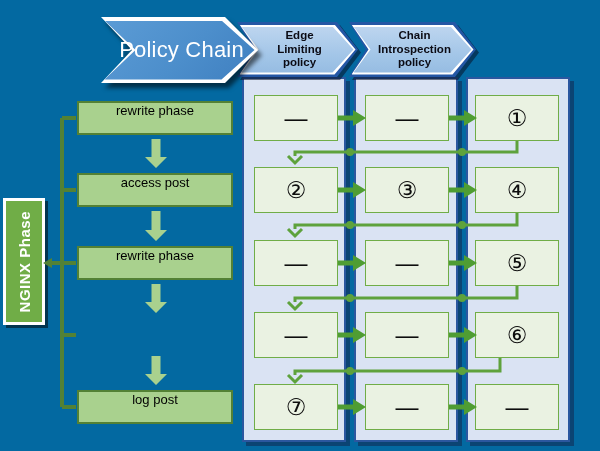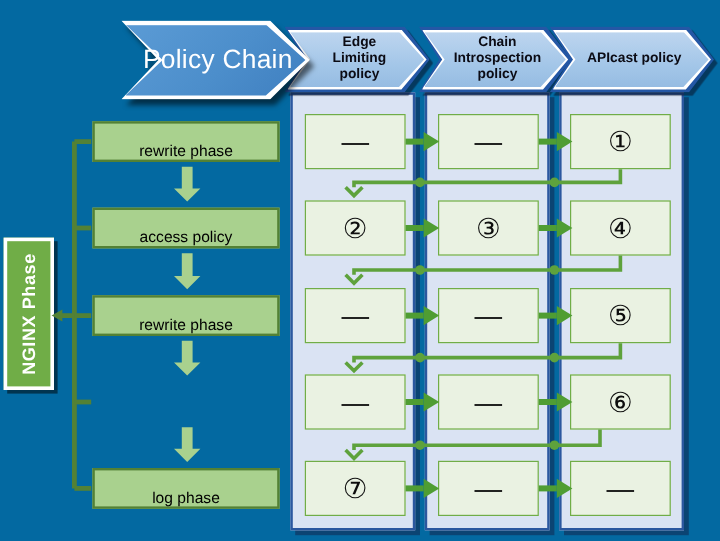--- a/index.html
+++ b/index.html
@@ -27,21 +27,21 @@
         filter:drop-shadow(4px 5px 2px rgba(0,0,0,.55));z-index:20;}
   #policy-chain-arrow .layer{position:absolute;
         clip-path:polygon(0 0,calc(100% - 33px) 0,100% 50%,calc(100% - 33px) 100%,0 100%,31px 50%);}
   #policy-chain-arrow .a-border{inset:0;background:#ffffff;}
   #policy-chain-arrow .a-fill{inset:3.5px;background:linear-gradient(135deg,#5b9bd5 0%,#4c8ecb 55%,#3f7fc0 100%);}
   #policy-chain-arrow .a-label{position:absolute;inset:0;display:flex;align-items:center;justify-content:center;
         padding-left:18px;padding-right:14px;color:#fff;font-size:22px;font-weight:500;letter-spacing:.2px;}
 
   
   .phase-box{position:absolute;left:77px;width:156px;height:34px;background:#a9d18e;
-        border:2.5px solid #538135;box-sizing:border-box;display:flex;align-items:flex-end;
+        border:2.5px solid #538135;box-sizing:border-box;display:flex;align-items:flex-start;
         justify-content:center;font-size:13px;color:#000;z-index:15;}
 
   
   #nginx-box{position:absolute;left:3px;top:198px;width:42px;height:127px;background:#70ad47;
         border:3px solid #fff;box-sizing:border-box;display:flex;align-items:center;justify-content:center;
         box-shadow:3px 3px 0 rgba(0,0,0,.5);z-index:15;}
   #nginx-box span{writing-mode:vertical-rl;transform:rotate(180deg);color:#fff;font-weight:700;
         font-size:15px;letter-spacing:.5px;}
 
   
@@ -65,48 +65,42 @@
     <div class="layer l-white"></div>
     <div class="layer l-fill"></div>
     <div class="chev-label">Edge Limiting policy</div>
   </div>
   <div class="chev" style="left:349px;width:127px">
     <div class="layer l-border"></div>
     <div class="layer l-white"></div>
     <div class="layer l-fill"></div>
     <div class="chev-label">Chain Introspection policy</div>
   </div>
-  <div class="chev" style="left:458px;width:137px">
-    <div class="layer l-border"></div>
-    <div class="layer l-white"></div>
-    <div class="layer l-fill"></div>
-    <div class="chev-label">APIcast policy</div>
-  </div>
 
   <div id="policy-chain-arrow">
     <div class="layer a-border"></div>
     <div class="layer a-fill"></div>
     <div class="a-label">Policy Chain</div>
   </div>
 
   <div id="nginx-box">
     <span>NGINX Phase</span>
   </div>
 
   <div class="phase-box" style="top:101px">
     <span>rewrite phase</span>
     </div>
   <div class="phase-box" style="top:173px">
-    <span>access policy</span>
+    <span>access post</span>
     </div>
   <div class="phase-box" style="top:246px">
     <span>rewrite phase</span>
     </div>
   <div class="phase-box" style="top:390px">
-    <span>log phase</span>
+    <span>log post</span>
     </div>
 
   <div class="cell" style="left:254px;top:95px">—</div>
   <div class="cell" style="left:365px;top:95px">—</div>
   <div class="cell" style="left:475px;top:95px">①</div>
 
   <div class="cell" style="left:254px;top:167px">②</div>
   <div class="cell" style="left:365px;top:167px">③</div>
   <div class="cell" style="left:475px;top:167px">④</div>
 

